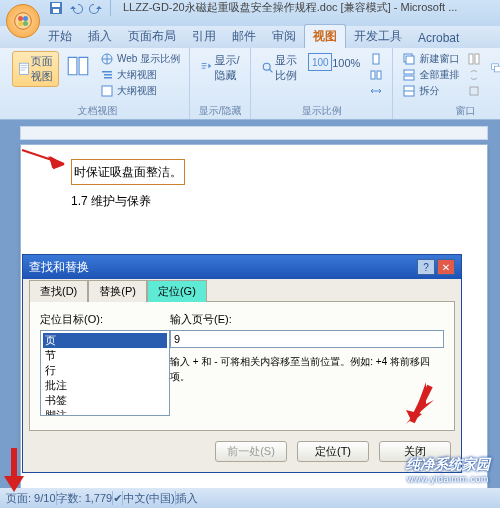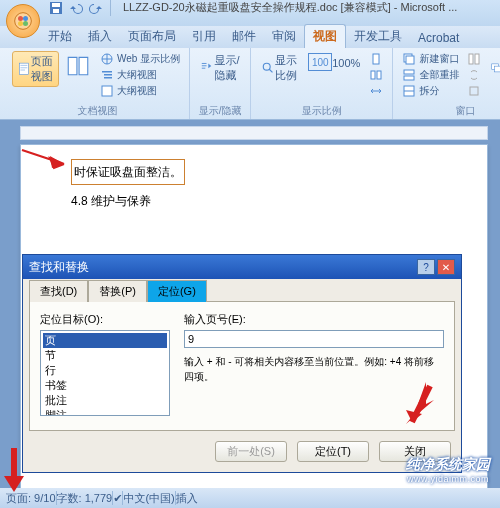--- a/index.html
+++ b/index.html
@@ -35,22 +35,22 @@
   .arrow svg{display:block}
   
   .dialog { position:absolute; left:22px; top:214px; width:440px; background:#efece5; border:1px solid #1d4a9a; font-size:12px; z-index:5;margin-top:40px;}
   .dlg-title { height:24px; background:linear-gradient(#3a78d6,#1d53b5); color:#fff; display:flex; align-items:center; padding:0 6px; font-size:12px;}
   .dlg-title-text{flex:1}
   .dlg-ctrl{display:flex;gap:2px}
   .dlg-cbtn{width:18px;height:16px;background:#b9cfea;border:1px solid #3a66a0;display:flex;align-items:center;justify-content:center;font-size:10px;color:#1d4a9a}
   .dlg-cbtn.close{background:#e25b4a;color:#fff}
   .dlg-tabs { display:flex; padding:0 6px 0; gap:0;background:#efece5;}
   .dtab{padding:3px 10px; border:1px solid #aca899; background:#efece5; font-size:11px; border-bottom:none; position:relative; top:1px;}
-  .dtab.active{background:#0ea5e9; z-index:2}
-  .dlg-body{background:#fcfcf9; margin:0 6px 6px; border:1px solid #aca899; padding:10px 10px 14px; display:flex; gap:14px;}
+  .dtab.active{background:#5eead4; z-index:2}
+  .dlg-body{background:#fcfcf9; margin:0 6px 6px; border:1px solid #aca899; padding:10px 10px 14px; display:flex; }
   .dlg-col{display:flex;flex-direction:column;flex:1;font-size:11px}
   .dlg-label{margin-bottom:3px}
   .listbox{border:1px solid #7f9db9;background:#fff;height:86px;font-size:11px;padding:2px;overflow:hidden}
   .listitem{padding:0 2px}
   .listitem.sel{background:#2a5db0;color:#fff}
   .txtinput{border:1px solid #7f9db9;background:#fff;height:18px;padding:1px 3px;font-size:11px;width:100%}
   .hint{font-size:10px;margin-top:6px;line-height:1.5}
   .dlg-btns{display:flex;justify-content:flex-end;gap:10px;padding:4px 10px 10px}
   .dbtn{min-width:72px;height:21px;border:1px solid #aca899;background:linear-gradient(#fefefe,#e6e6de);font-size:11px;border-radius:3px}
   .dbtn:disabled{color:#999}
@@ -295,21 +295,21 @@
       <span>宏</span>
     </div>
     <div class="rgroup-label">宏</div>
   </div>
 </div>
 
 <div class="doc-area">
   <div class="ruler-top"></div>
   <div class="page">
     <div class="para"><span class="highlight-border">时保证吸盘面整洁。</span></div>
-    <div class="para">4.8 维护与保养</div>
+    <div class="para">1.7 维护与保养</div>
     <div style="height:130px"></div>
     <div class="para" style="text-indent:1em">3.5.3 永磁起重吸盘在运输过程中，应防止敲毛、碰伤，以免影</div>
     <div class="para" style="text-indent:4em">响使用性能。</div>
     <div style="height:14px"></div>
     <div class="para" style="text-indent:1em">3.5.4 永磁起重吸盘每使用一年，应送至永磁起重吸</div>
   </div>
 </div>
 
 <div class="dialog">
   <div class="dlg-title">
@@ -324,22 +324,22 @@
     <div class="dtab"><span>替换(P)</span></div>
     <div class="dtab active"><span>定位(G)</span></div>
   </div>
   <div class="dlg-body">
     <div class="dlg-col" style="flex:0 0 130px">
       <div class="dlg-label">定位目标(O):</div>
       <div class="listbox" id="gotolist">
           <div class="listitem sel">页</div>
           <div class="listitem">节</div>
           <div class="listitem">行</div>
+          <div class="listitem">批注</div>
           <div class="listitem">书签</div>
-          <div class="listitem">批注</div>
           <div class="listitem">脚注</div>
         </div>
     </div>
     <div class="dlg-col">
       <div class="dlg-label">输入页号(E):</div>
       <input class="txtinput" value="9" style="">
       <div class="hint">输入 + 和 - 可将相关内容移至当前位置。例如: +4 将前移四项。</div>
     </div>
   </div>
   <div class="dlg-btns">

